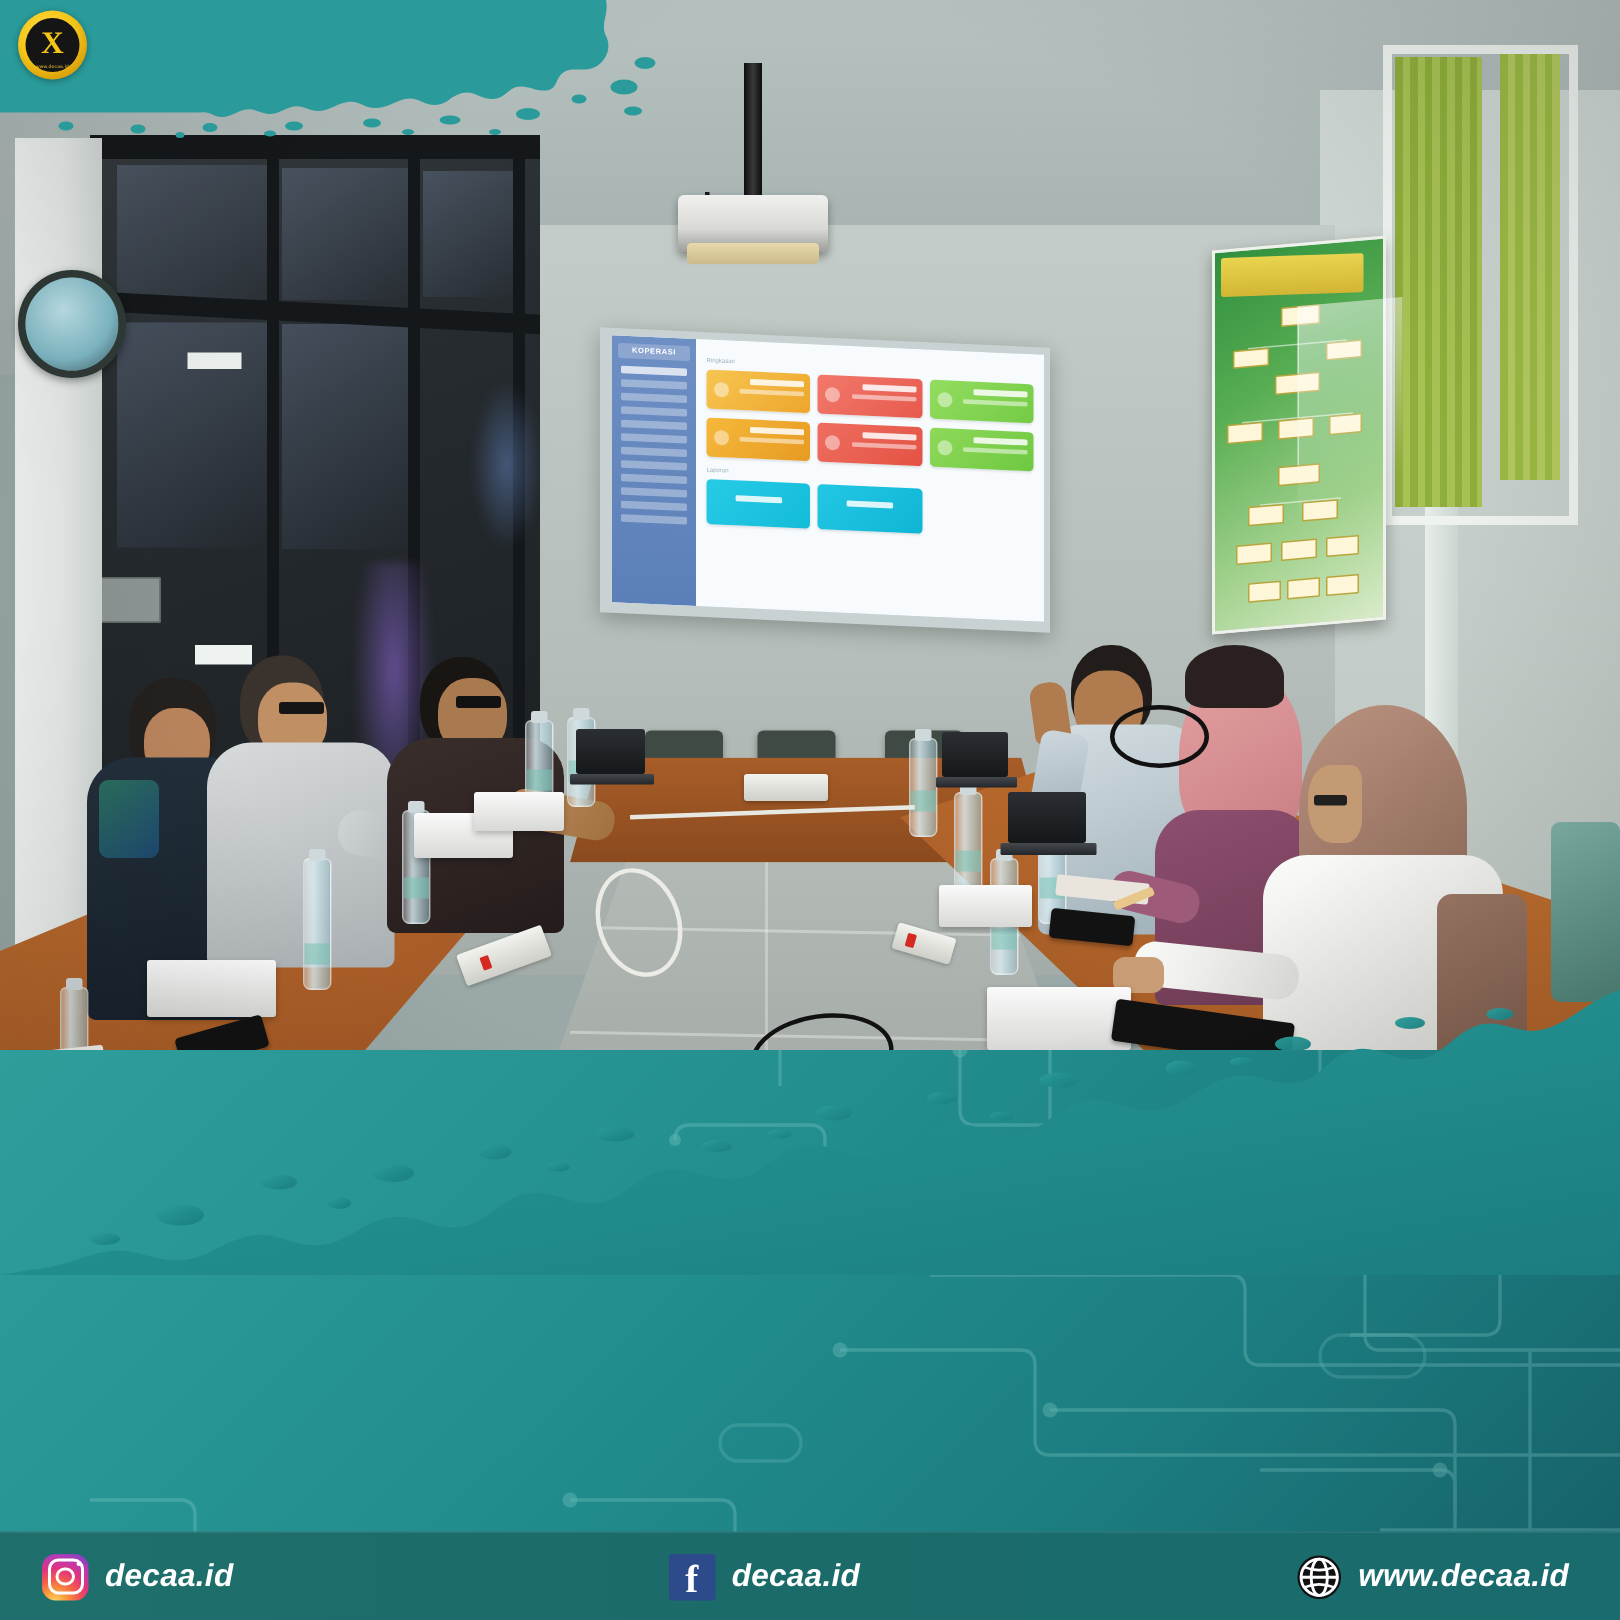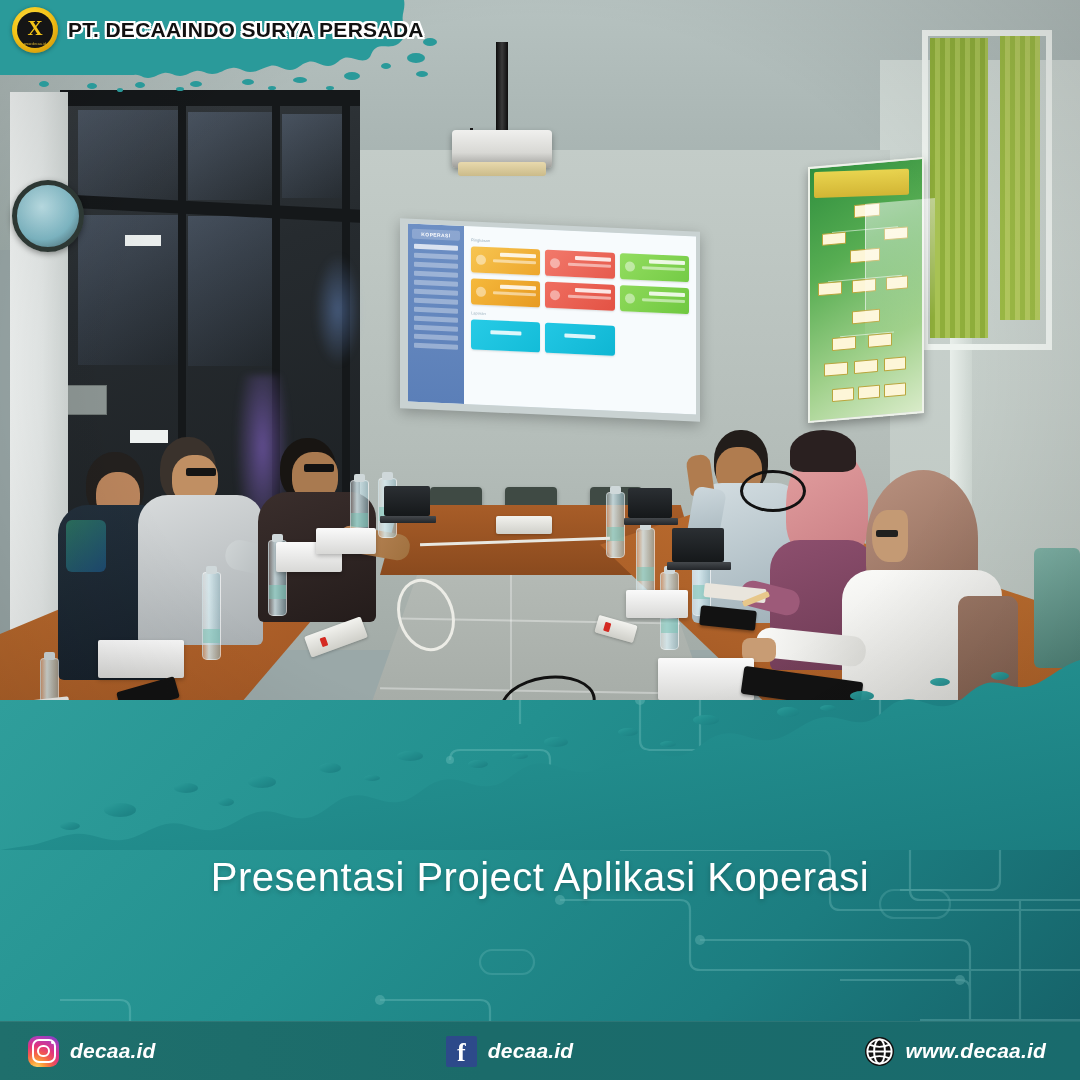--- a/index.html
+++ b/index.html
@@ -631,21 +631,20 @@
       <ellipse cx="70" cy="166" rx="10" ry="4"></ellipse>
       <ellipse cx="226" cy="142" rx="8" ry="4"></ellipse>
       <ellipse cx="372" cy="118" rx="8" ry="3"></ellipse>
       <ellipse cx="520" cy="96" rx="8" ry="3"></ellipse>
       <ellipse cx="668" cy="84" rx="8" ry="3"></ellipse>
       <ellipse cx="828" cy="48" rx="8" ry="3"></ellipse>
       <ellipse cx="1000" cy="16" rx="9" ry="4"></ellipse>
     </g>
   </svg>
 
-  <div class="title">Presentasi Project Aplikasi Koperasi</div>
 
   <svg class="hdr-tear" viewBox="0 0 460 92" preserveAspectRatio="none">
     <path fill="#2a9a9a" d="
       M0,0 L404,0
       C406,10 400,16 404,24 C408,32 404,40 398,44
       C390,49 382,44 376,48 C370,52 372,58 366,60
       C358,62 352,56 344,58 C338,60 336,66 328,66
       C320,66 316,60 308,62 C300,64 298,70 290,70
       C282,70 278,64 270,66 C262,68 258,72 250,72
       C242,72 240,67 232,68 C224,69 220,74 212,74
@@ -671,21 +670,20 @@
       <ellipse cx="330" cy="88" rx="4" ry="2"></ellipse>
     </g>
   </svg>
 
   <div class="hdr-inner">
     <div class="logo">
       <div class="logo-ring"></div>
       <div class="logo-x">X</div>
       <div class="logo-url">www.decaa.id</div>
     </div>
-    <div class="hdr-title">PT. DECAAINDO SURYA PERSADA</div>
   </div>
 
   <div class="footer">
 
     <div class="f-item f-ig">
       <div class="ig-icon">
         <div class="ig-sq">
           <div class="ig-cir"></div>
           <div class="ig-dot"></div>
         </div>

